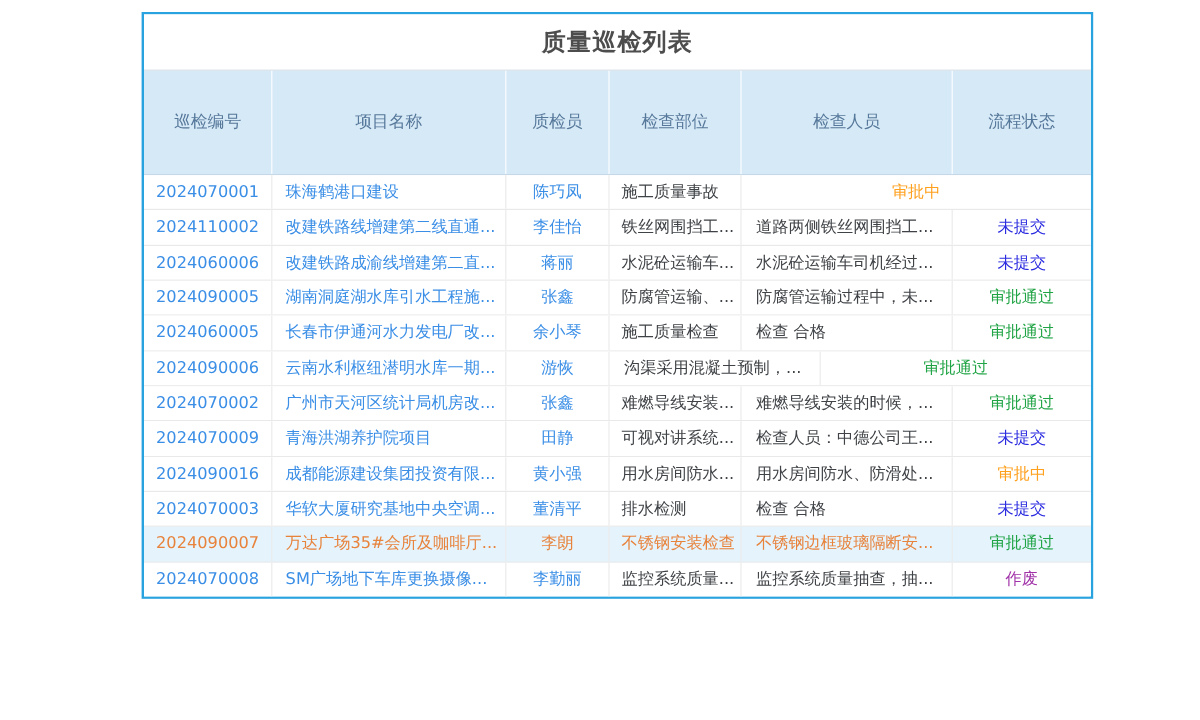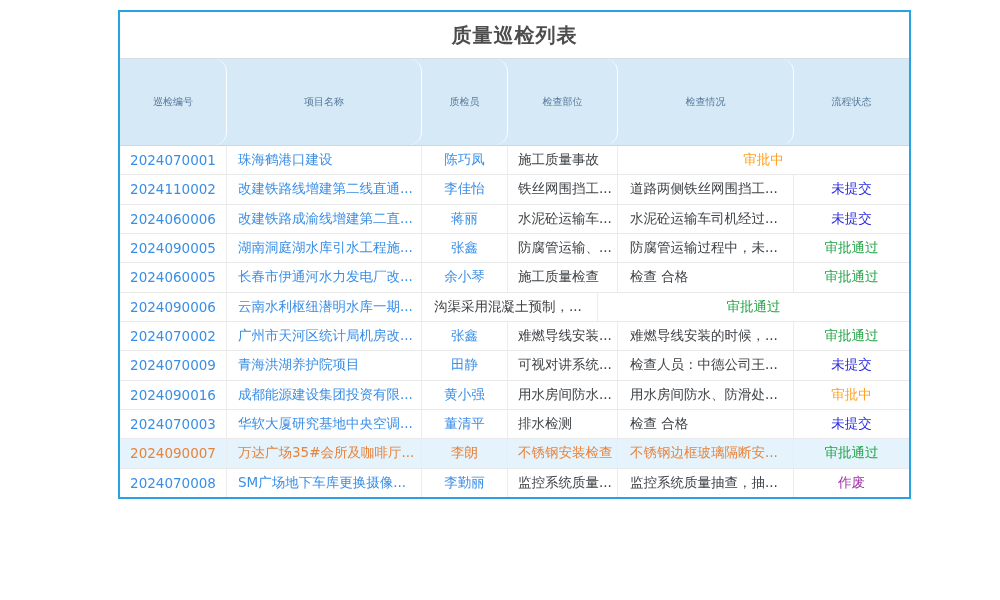--- a/index.html
+++ b/index.html
@@ -42,25 +42,24 @@
   .grid-header {
     flex: 0 0 86px;
     display: flex;
     background: var(--header-bg, #d6e9f7);
     border-bottom: 1px solid #c6d8e8;
   }
   .grid-header .cell {
     display: flex;
     align-items: center;
     justify-content: center;
-    font-size: 10px;
+    font-size: 14px;
     color: var(--header-text, #56789a);
     border-right: 1px solid rgba(255,255,255,0.9);
     box-sizing: border-box;
-    border-radius: 13px;
   }
   .grid-header .cell:last-child { border-right: none; }
   .grid-body {
     flex: 1 1 auto;
     display: flex;
     flex-direction: column;
   }
   .row {
     flex: 1 1 0;
     display: flex;
@@ -112,21 +111,21 @@
 
   <div class="title-bar">
     <h1>质量巡检列表</h1>
   </div>
 
   <div class="grid-header">
     <div class="cell c1">巡检编号</div>
     <div class="cell c2">项目名称</div>
     <div class="cell c3">质检员</div>
     <div class="cell c4">检查部位</div>
-    <div class="cell c5">检查情况</div>
+    <div class="cell c5">检查人员</div>
     <div class="cell c6">流程状态</div>
   </div>
 
   <div class="grid-body">
       <div class="row">
     <div class="cell c1 cell-id">2024070001</div>
     <div class="cell c2 cell-project">珠海鹤港口建设</div>
     <div class="cell c3 cell-inspector">陈巧凤</div>
     <div class="cell c4 cell-part">施工质量事故</div>
     <div class="cell c6 cell-status status-pending">审批中</div>
@@ -159,20 +158,21 @@
     <div class="cell c1 cell-id">2024060005</div>
     <div class="cell c2 cell-project">长春市伊通河水力发电厂改...</div>
     <div class="cell c3 cell-inspector">余小琴</div>
     <div class="cell c4 cell-part">施工质量检查</div>
     <div class="cell c5 cell-situation">检查 合格</div>
     <div class="cell c6 cell-status status-approved">审批通过</div>
   </div>
       <div class="row">
     <div class="cell c1 cell-id">2024090006</div>
     <div class="cell c2 cell-project">云南水利枢纽潜明水库一期...</div>
+    <div class="cell c3 cell-inspector">游恢</div>
     <div class="cell c5 cell-situation">沟渠采用混凝土预制，...</div>
     <div class="cell c6 cell-status status-approved">审批通过</div>
   </div>
       <div class="row">
     <div class="cell c1 cell-id">2024070002</div>
     <div class="cell c2 cell-project">广州市天河区统计局机房改...</div>
     <div class="cell c3 cell-inspector">张鑫</div>
     <div class="cell c4 cell-part">难燃导线安装...</div>
     <div class="cell c5 cell-situation">难燃导线安装的时候，...</div>
     <div class="cell c6 cell-status status-approved">审批通过</div>

